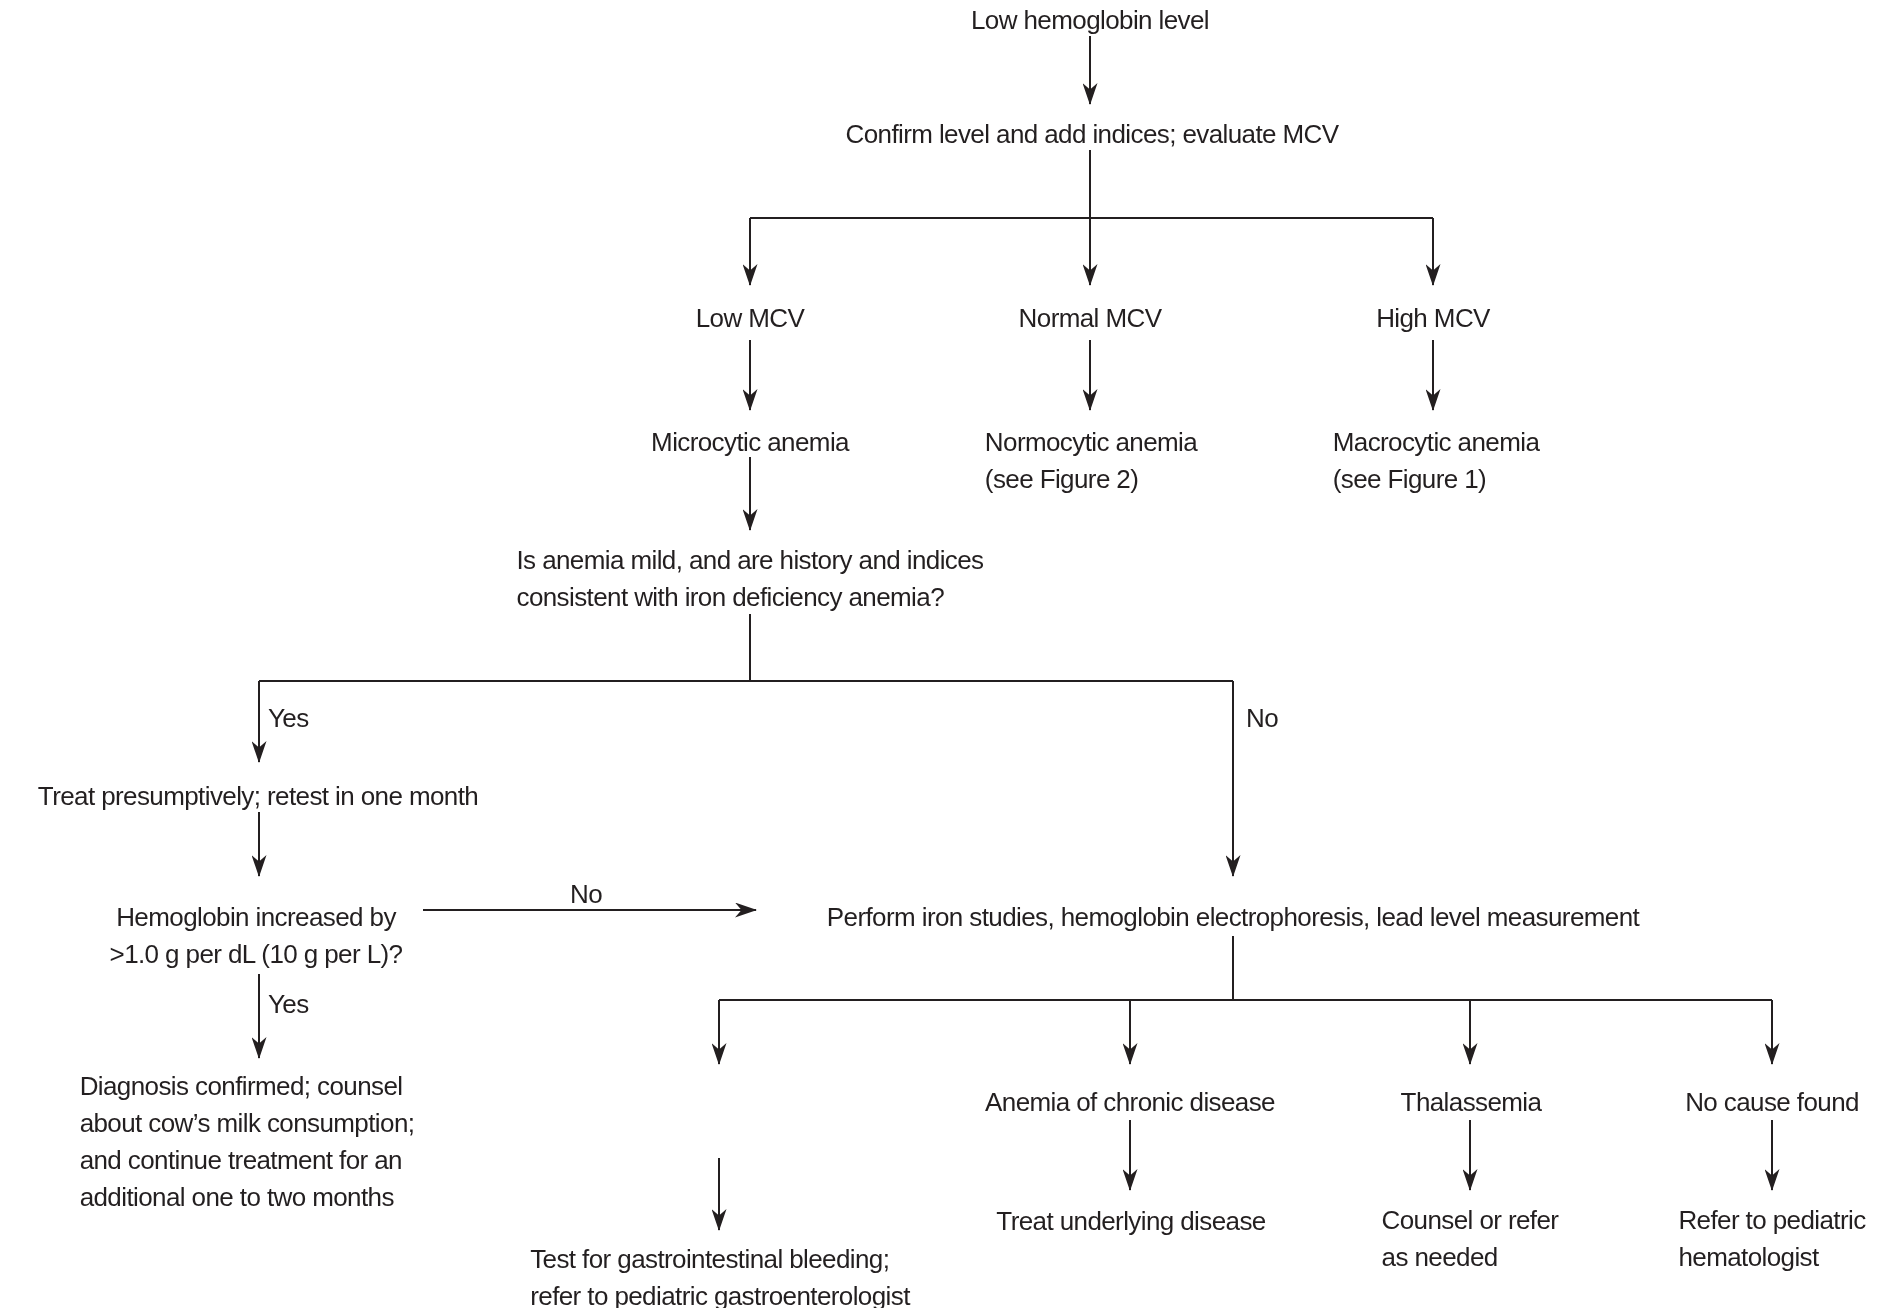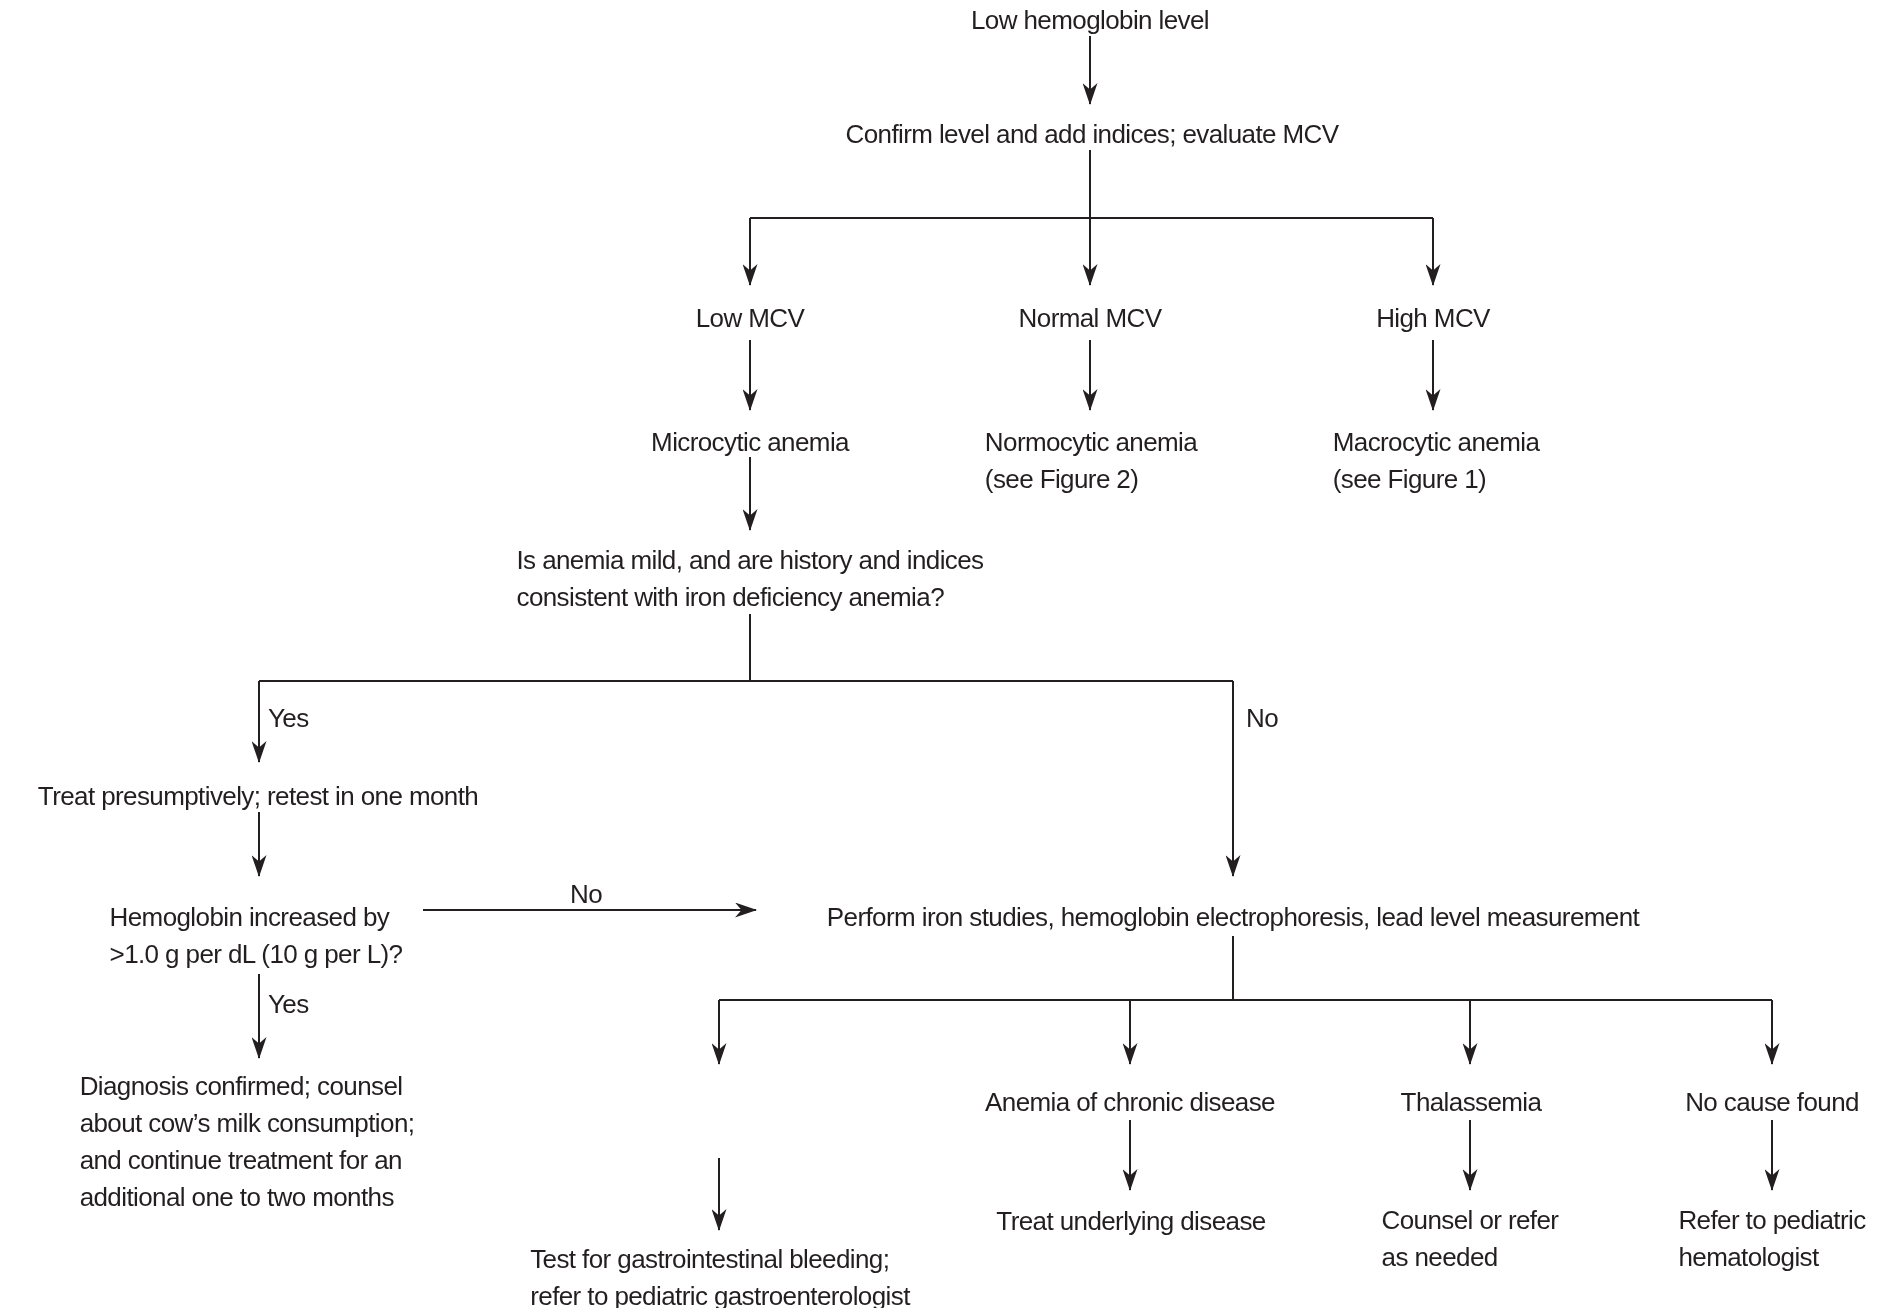--- a/index.html
+++ b/index.html
@@ -8,21 +8,21 @@
     position:relative;width:1881px;height:1308px;background:#ffffff;
     font-family:"Liberation Sans", sans-serif;color:#231f20;padding-left:10px;
   }
   .wires{position:absolute;left:0;top:0;}
   .wires line{stroke:#231f20;stroke-width:2;}
   .node{
     position:absolute;font-size:26px;line-height:37px;letter-spacing:-0.6px;
     white-space:pre;text-align:left;
   }
   .ctr{transform:translateX(-50%);}
-  .ctxt{}
+  .ctxt{text-align:center;}
   .lbl{font-size:26px;}
 </style>
 </head>
 <body>
 
 <div class="canvas">
 
   <svg class="wires" width="1881" height="1308" viewBox="0 0 1881 1308">
     <defs>
       <marker id="ah" viewBox="0 0 22 15" refX="21" refY="7.5" markerWidth="22" markerHeight="15" markerUnits="userSpaceOnUse" orient="auto">

